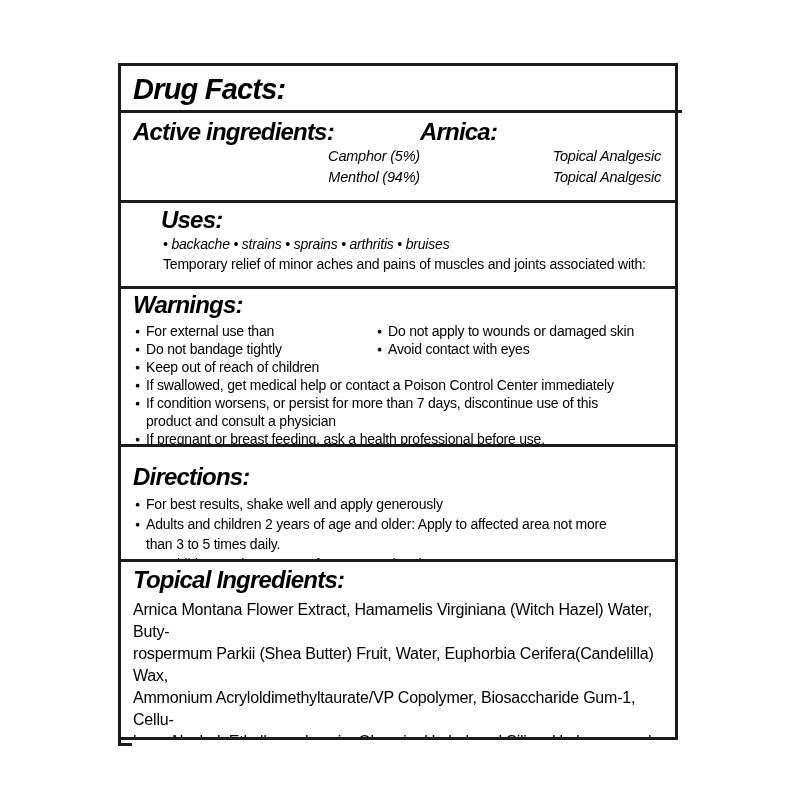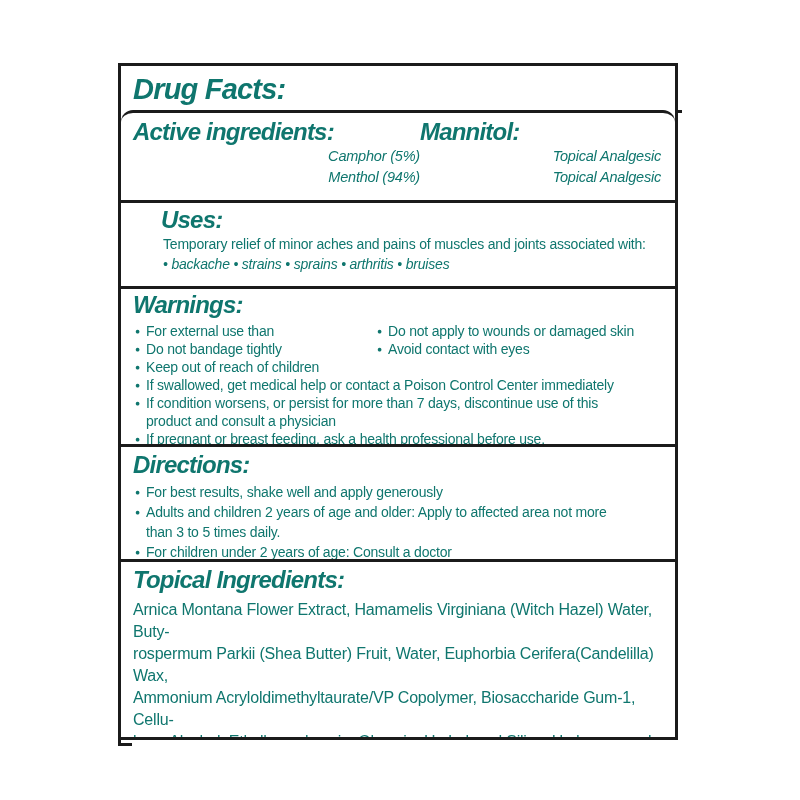--- a/index.html
+++ b/index.html
@@ -6,21 +6,21 @@
     margin: 0;
     padding: 0;
     background: #ffffff;
   }
   .screen {
     position: relative;
     width: 800px;
     height: 800px;
     background: #ffffff;
     font-family: "Liberation Sans", sans-serif;
-    color: #0f766e;
+    color: #000000;
     overflow: hidden;
   }
   .label-box {
     position: absolute;
     left: 118px;
     top: 63px;
     width: 560px;
     height: 677px;
     box-sizing: border-box;
     border: 3px solid #1b1b1b;
@@ -30,24 +30,24 @@
   }
   .sec {
     box-sizing: border-box;
     padding: 0 14px 0 12px;
     overflow: hidden;
   }
   .sec + .sec {
     border-top: 3px solid #1b1b1b;
   }
   .sec-title       { height: 44px;  padding-top: 5px; }
-  .sec-active      { height: 90px;  padding-top: 5px; display: flex; border-radius: 12px; }
+  .sec-active      { height: 90px;  padding-top: 5px; display: flex; }
   .sec-uses        { height: 86px;  padding-top: 3px; padding-left: 40px; }
   .sec-warnings    { height: 158px; padding-top: 2px; }
-  .sec-directions  { height: 115px; padding-top: 4px; }
+  .sec-directions  { height: 115px; padding-top: 16px; }
   .sec-inactive    { flex: 1;       padding-top: 4px; }
 
   .title-text {
     margin: 0;
     font-size: 29px;
     font-weight: bold;
     font-style: italic;
     letter-spacing: -0.8px;
     line-height: 36px;
   }
@@ -140,30 +140,30 @@
       <h1 class="title-text">Drug Facts:</h1>
     </div>
 
     <div class="sec sec-active">
       <div class="col-left">
         <h2 class="heading">Active ingredients:</h2>
         <div class="ing-item">Camphor (5%)</div>
         <div class="ing-item">Menthol (94%)</div>
       </div>
       <div class="col-right">
-        <h2 class="heading">Mannitol:</h2>
+        <h2 class="heading">Arnica:</h2>
         <div class="ing-item">Topical Analgesic</div>
         <div class="ing-item">Topical Analgesic</div>
       </div>
     </div>
 
     <div class="sec sec-uses">
       <h2 class="heading">Uses:</h2>
+      <div class="body-line italic">• backache • strains • sprains • arthritis • bruises</div>
       <div class="body-line">Temporary relief of minor aches and pains of muscles and joints associated with:</div>
-      <div class="body-line italic">• backache • strains • sprains • arthritis • bruises</div>
     </div>
 
     <div class="sec sec-warnings lh18">
       <h2 class="heading">Warnings:</h2>
       <div class="two-col">
         <div class="bullet-row">
           <span class="dot">●</span>
           <span class="bullet-text">For external use than</span>
         </div>
         <div class="bullet-row">

